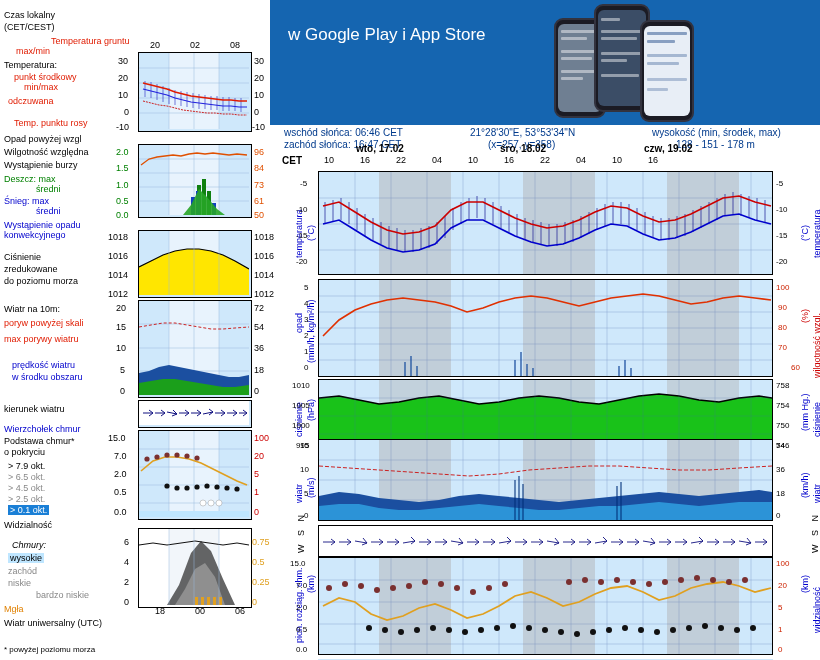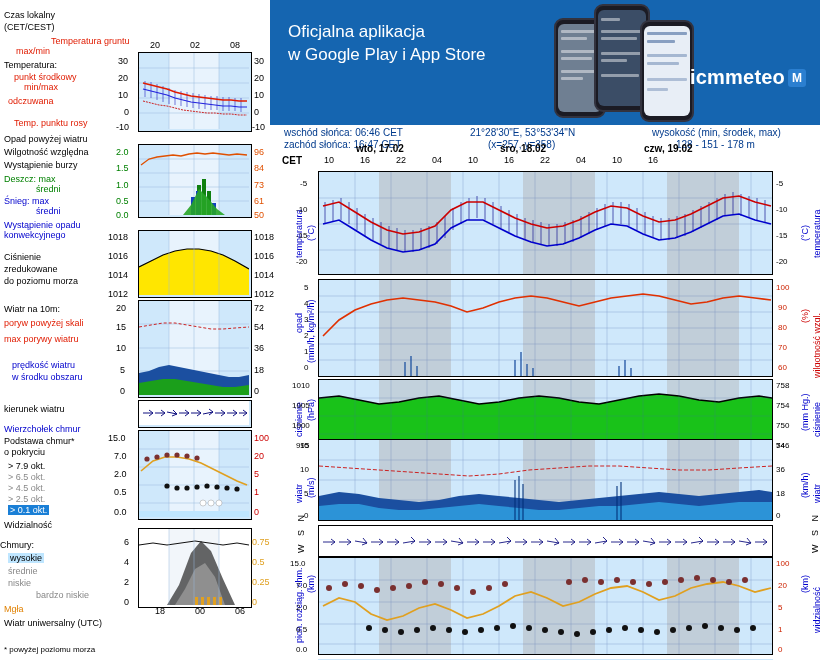--- a/index.html
+++ b/index.html
@@ -62,21 +62,21 @@
 
     <div class="lbl red" style="left:4px;top:36px;margin-left:47px;">Temperatura gruntu</div>
     <div class="lbl red" style="left:16px;top:46px;">max/min</div>
 
     <div class="lbl black" style="left:4px;top:60px;">Temperatura:</div>
     <div class="lbl red" style="left:14px;top:72px;">punkt środkowy</div>
     <div class="lbl red" style="left:24px;top:82px;">min/max</div>
     <div class="lbl red" style="left:8px;top:96px;">odczuwana</div>
     <div class="lbl red" style="left:14px;top:118px;">Temp. punktu rosy</div>
 
-    <div class="lbl black" style="left:4px;top:134px;">Opad powyżej wiatru</div>
+    <div class="lbl black" style="left:4px;top:134px;">Opad powyżej wzgl</div>
     <div class="lbl black" style="left:4px;top:147px;">Wilgotność względna</div>
     <div class="lbl black" style="left:4px;top:160px;">Wystąpienie burzy</div>
     <div class="lbl green" style="left:4px;top:174px;">Deszcz: max</div>
     <div class="lbl green" style="left:36px;top:184px;">średni</div>
     <div class="lbl blue" style="left:4px;top:196px;text-align:center;">Śnieg:  max</div>
     <div class="lbl blue" style="left:36px;top:206px;">średni</div>
     <div class="lbl blue" style="left:4px;top:220px;">Wystąpienie opadu</div>
     <div class="lbl blue" style="left:4px;top:230px;">konwekcyjnego</div>
 
     <div class="lbl black" style="left:4px;top:252px;">Ciśnienie</div>
@@ -93,23 +93,23 @@
     <div class="lbl blue" style="left:4px;top:424px;">Wierzchołek chmur</div>
     <div class="lbl black" style="left:4px;top:436px;">Podstawa chmur*</div>
     <div class="lbl black" style="left:4px;top:447px;">o pokryciu</div>
     <div class="lbl black" style="left:8px;top:461px;">&gt; 7.9 okt.</div>
     <div class="lbl grey" style="left:8px;top:472px;">&gt; 6.5 okt.</div>
     <div class="lbl grey" style="left:8px;top:483px;">&gt; 4.5 okt.</div>
     <div class="lbl grey" style="left:8px;top:494px;">&gt; 2.5 okt.</div>
     <div class="lbl" style="left:8px;top:505px;background:#1a7fd6;color:#fff;padding:0 2px;">&gt; 0.1 okt.</div>
     <div class="lbl black" style="left:4px;top:520px;">Widzialność</div>
 
-    <div class="lbl black" style="left:0;top:540px;">Chmury:</div>
+    <div class="lbl black" style="left:12px;top:540px;font-style:italic;">Chmury:</div>
     <div class="lbl" style="left:8px;top:553px;background:#bfe6ff;padding:0 2px;">wysokie</div>
-    <div class="lbl grey" style="left:8px;top:566px;">średnie</div>
+    <div class="lbl grey" style="left:8px;top:566px;">zachód</div>
     <div class="lbl grey" style="left:8px;top:578px;">niskie</div>
     <div class="lbl grey" style="left:8px;top:590px;margin-left:28px;">bardzo niskie</div>
     <div class="lbl orange" style="left:4px;top:604px;">Mgła</div>
     <div class="lbl black" style="left:4px;top:618px;">Wiatr uniwersalny (UTC)</div>
     <div class="footnote">* powyżej poziomu morza</div>
 
     <div class="axnum" style="left:150px;top:40px;">20</div>
     <div class="axnum" style="left:190px;top:40px;">02</div>
     <div class="axnum" style="left:230px;top:40px;">08</div>
 
@@ -347,21 +347,20 @@
     <div class="axnum" style="left:124px;top:577px;">2</div>
     <div class="axnum" style="left:124px;top:597px;">0</div>
     <div class="axnum" style="left:252px;top:537px;color:#e0a020;">0.75</div>
     <div class="axnum" style="left:252px;top:557px;color:#e0a020;">0.5</div>
     <div class="axnum" style="left:252px;top:577px;color:#e0a020;">0.25</div>
     <div class="axnum" style="left:252px;top:597px;color:#e0a020;">0</div>
   </div>
 
   <div class="banner">
     <div class="txt">
-      <div class="l1">Oficjalna aplikacja</div>
       <div class="l3">w Google Play i App Store</div>
     </div>
     <div class="phones">
       <div class="phone" style="left:12px;top:16px;width:48px;height:96px;">
         <div class="scr">
           <div class="ln" style="top:6px;"></div>
             <div class="ln" style="top:13px;width:60%;"></div>
           <div class="ln" style="top:26px;"></div>
             <div class="ln" style="top:33px;width:70%;"></div>
           <div class="ln" style="top:46px;"></div>
@@ -381,23 +380,20 @@
       <div class="phone" style="left:98px;top:18px;width:50px;height:98px;">
         <div class="scr" style="background:#e8eef6;">
           <div class="ln" style="top:6px;background:rgba(40,80,140,.5);"></div>
           <div class="ln" style="top:14px;width:60%;background:rgba(40,80,140,.5);"></div>
           <div class="ln" style="top:28px;background:rgba(40,80,140,.35);"></div>
           <div class="ln" style="top:36px;width:70%;background:rgba(40,80,140,.35);"></div>
           <div class="ln" style="top:52px;background:rgba(40,80,140,.3);"></div>
           <div class="ln" style="top:62px;width:45%;background:rgba(40,80,140,.3);"></div>
         </div>
       </div>
-    </div>
-    <div class="logo">
-      <span>icmmeteo</span><span class="sq">M</span>
     </div>
   </div>
 
   <div class="info">
     <div style="left:14px;top:2px;">wschód słońca: 06:46 CET</div>
     <div style="left:14px;top:14px;">zachód słońca: 16:47 CET</div>
     <div style="left:200px;top:2px;">21°28'30"E, 53°53'34"N</div>
     <div style="left:218px;top:14px;">(x=257, y=358)</div>
     <div style="left:382px;top:2px;">wysokość (min, środek, max)</div>
     <div style="left:406px;top:14px;">128 - 151 - 178 m</div>
@@ -527,21 +523,21 @@
     <div class="yv" style="left:34px;top:130px;">5</div>
     <div class="yv" style="left:34px;top:146px;">4</div>
     <div class="yv" style="left:34px;top:162px;">3</div>
     <div class="yv" style="left:34px;top:178px;">2</div>
     <div class="yv" style="left:34px;top:194px;">1</div>
     <div class="yv" style="left:34px;top:210px;">0</div>
     <div class="yv" style="left:506px;top:130px;color:#cc2200;">100</div>
     <div class="yv" style="left:508px;top:150px;color:#cc2200;">90</div>
     <div class="yv" style="left:508px;top:170px;color:#cc2200;">80</div>
     <div class="yv" style="left:508px;top:190px;color:#cc2200;">70</div>
-    <div class="yv" style="left:508px;top:210px;color:#cc2200;">60</div>
+    <div class="yv" style="left:521px;top:210px;color:#cc2200;">60</div>
 
     <div class="panel" style="left:48px;top:126px;width:455px;height:98px;">
       <svg width="453" height="96" viewBox="0 0 453 96" preserveAspectRatio="none">
         <rect x="0" y="0" width="453" height="96" fill="#cfe8fb"></rect>
         <rect x="60" y="0" width="72" height="96" fill="#b0b0b0" opacity="0.45"></rect>
         <rect x="204" y="0" width="72" height="96" fill="#b0b0b0" opacity="0.45"></rect>
         <rect x="348" y="0" width="72" height="96" fill="#b0b0b0" opacity="0.45"></rect>
         <g stroke="#4466aa" stroke-width="0.5" opacity="0.5">
           <line x1="0" y1="16" x2="453" y2="16"></line>
             <line x1="0" y1="32" x2="453" y2="32"></line>

